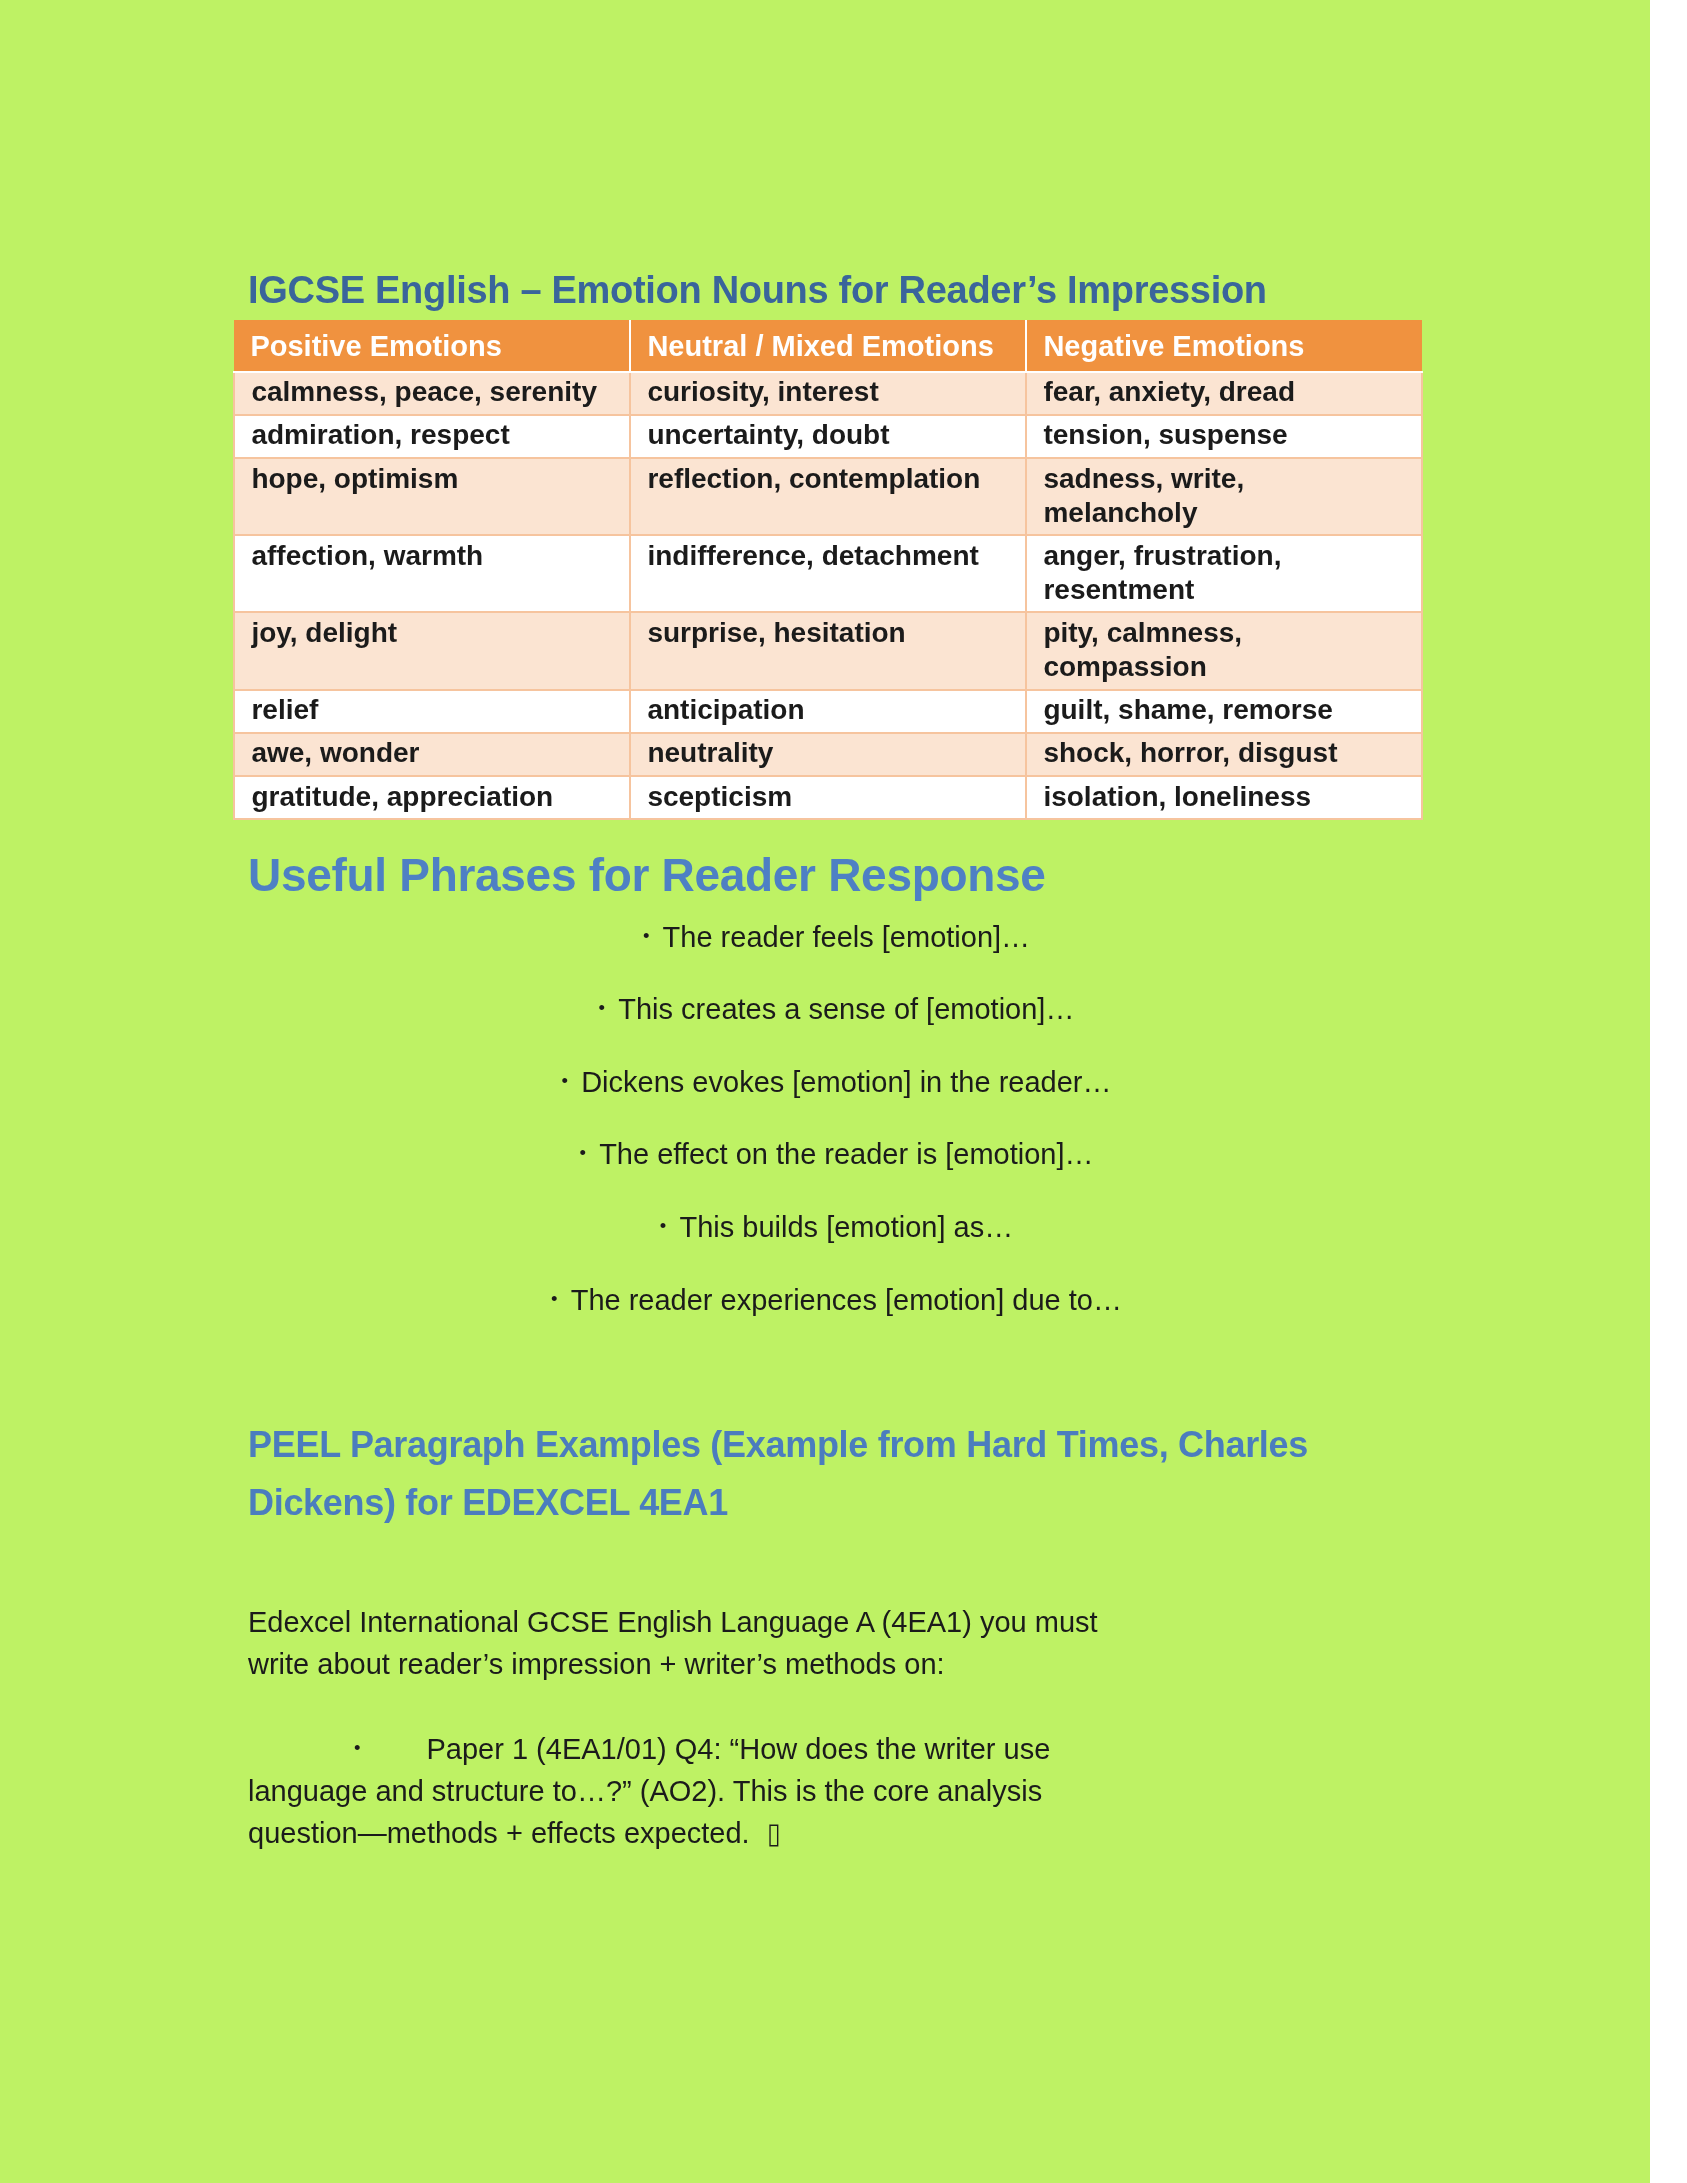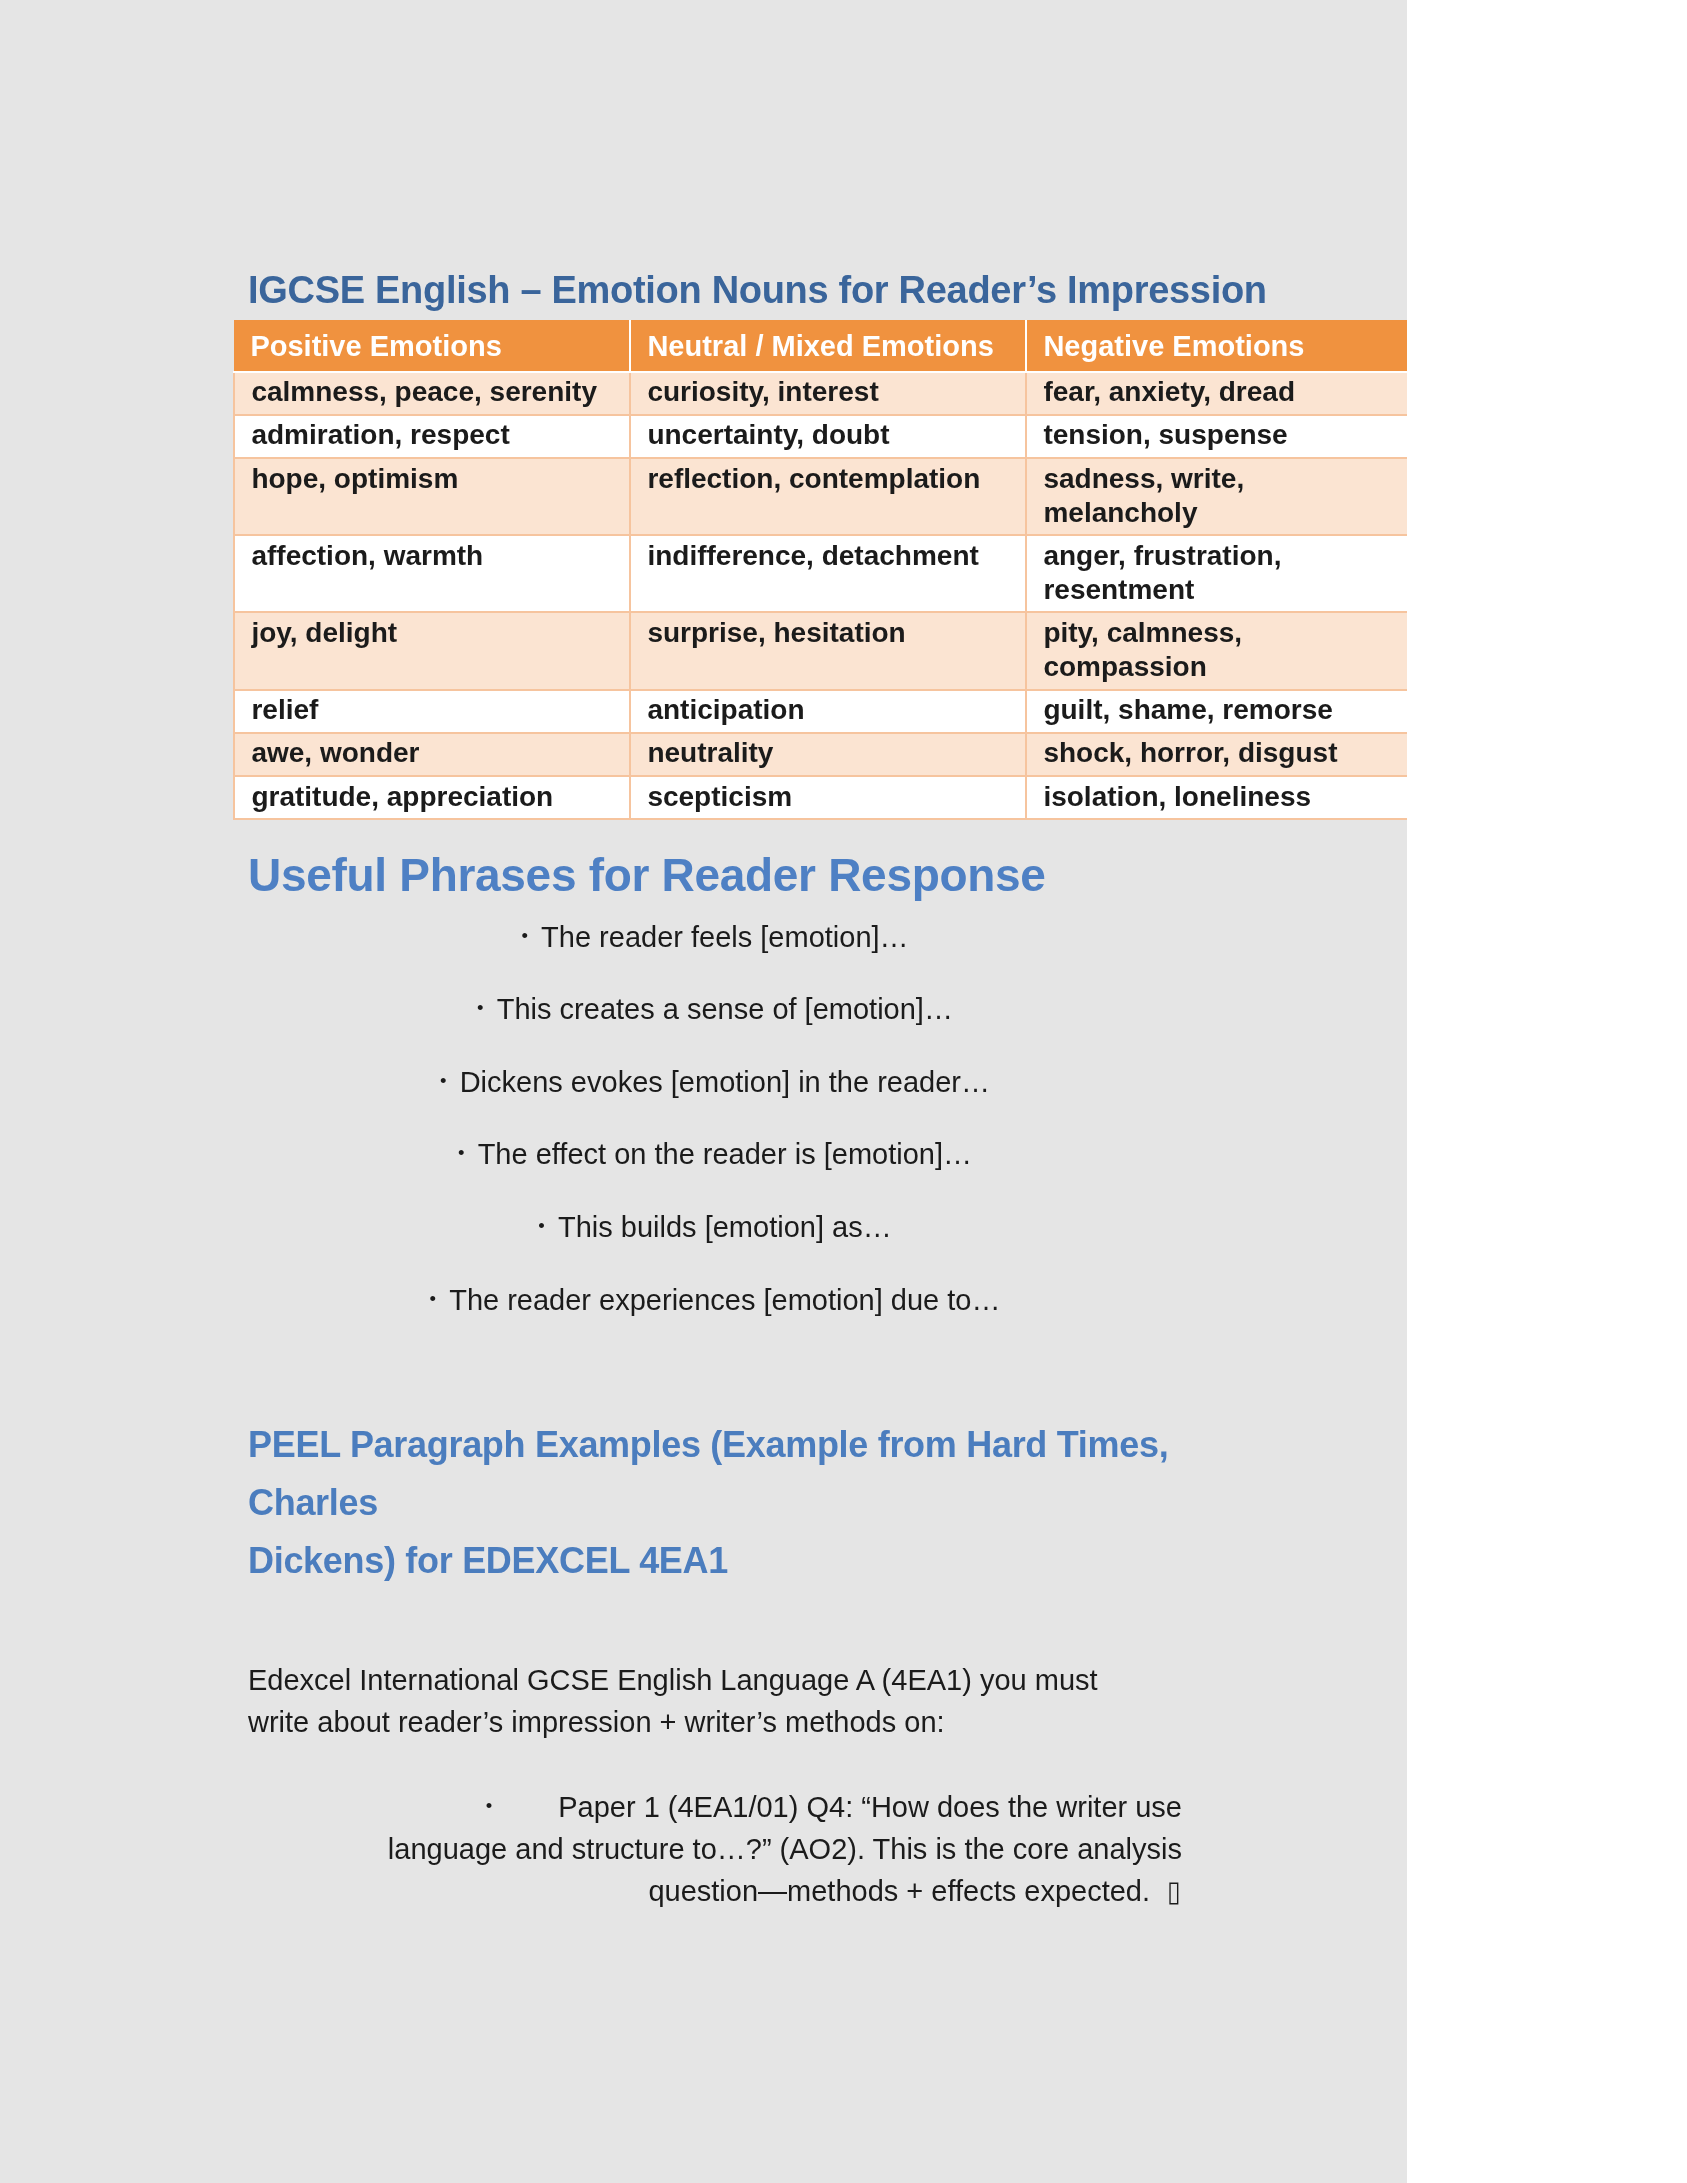--- a/index.html
+++ b/index.html
@@ -1,22 +1,22 @@
 <!DOCTYPE html>
 <html style="font-size:10.6px"><head>
 <meta charset="utf-8">
 <style>
   html, body { margin: 0; padding: 0; background: #ffffff; }
   .page {
     position: relative;
-    width: 1407px;
+    width: 1650px;
     height: 2183px;
     box-sizing: border-box;
     padding: 270px 225px 8px 248px;
-    background: #e5e5e5;
+    background: #bef264;
     font-family: "Liberation Sans", "DejaVu Sans", sans-serif;
     color: #1b1b1b;
     overflow: hidden;
   }
   h1.doc-title {
     margin: 0;
     font-size: 38px;
     line-height: 41px;
     font-weight: bold;
     color: #3A659B;
@@ -90,21 +90,20 @@
   p.intro-par {
     margin: 69px 0 0 0;
     font-size: 29px;
     line-height: 42px;
   }
   p.intro-par .line { display: block; }
   .paper-bullet {
     margin-top: 42px;
     font-size: 29px;
     line-height: 42px;
-    text-align: right;
   }
   .paper-bullet .pline { display: block; }
   .paper-bullet .pline.first { padding-left: 106px; }
   .paper-bullet .pb-bullet {
     font-size: 18.5px;
     vertical-align: 4.6px;
     margin-right: 66px;
   }
   .tofu {
     display: inline-block;

